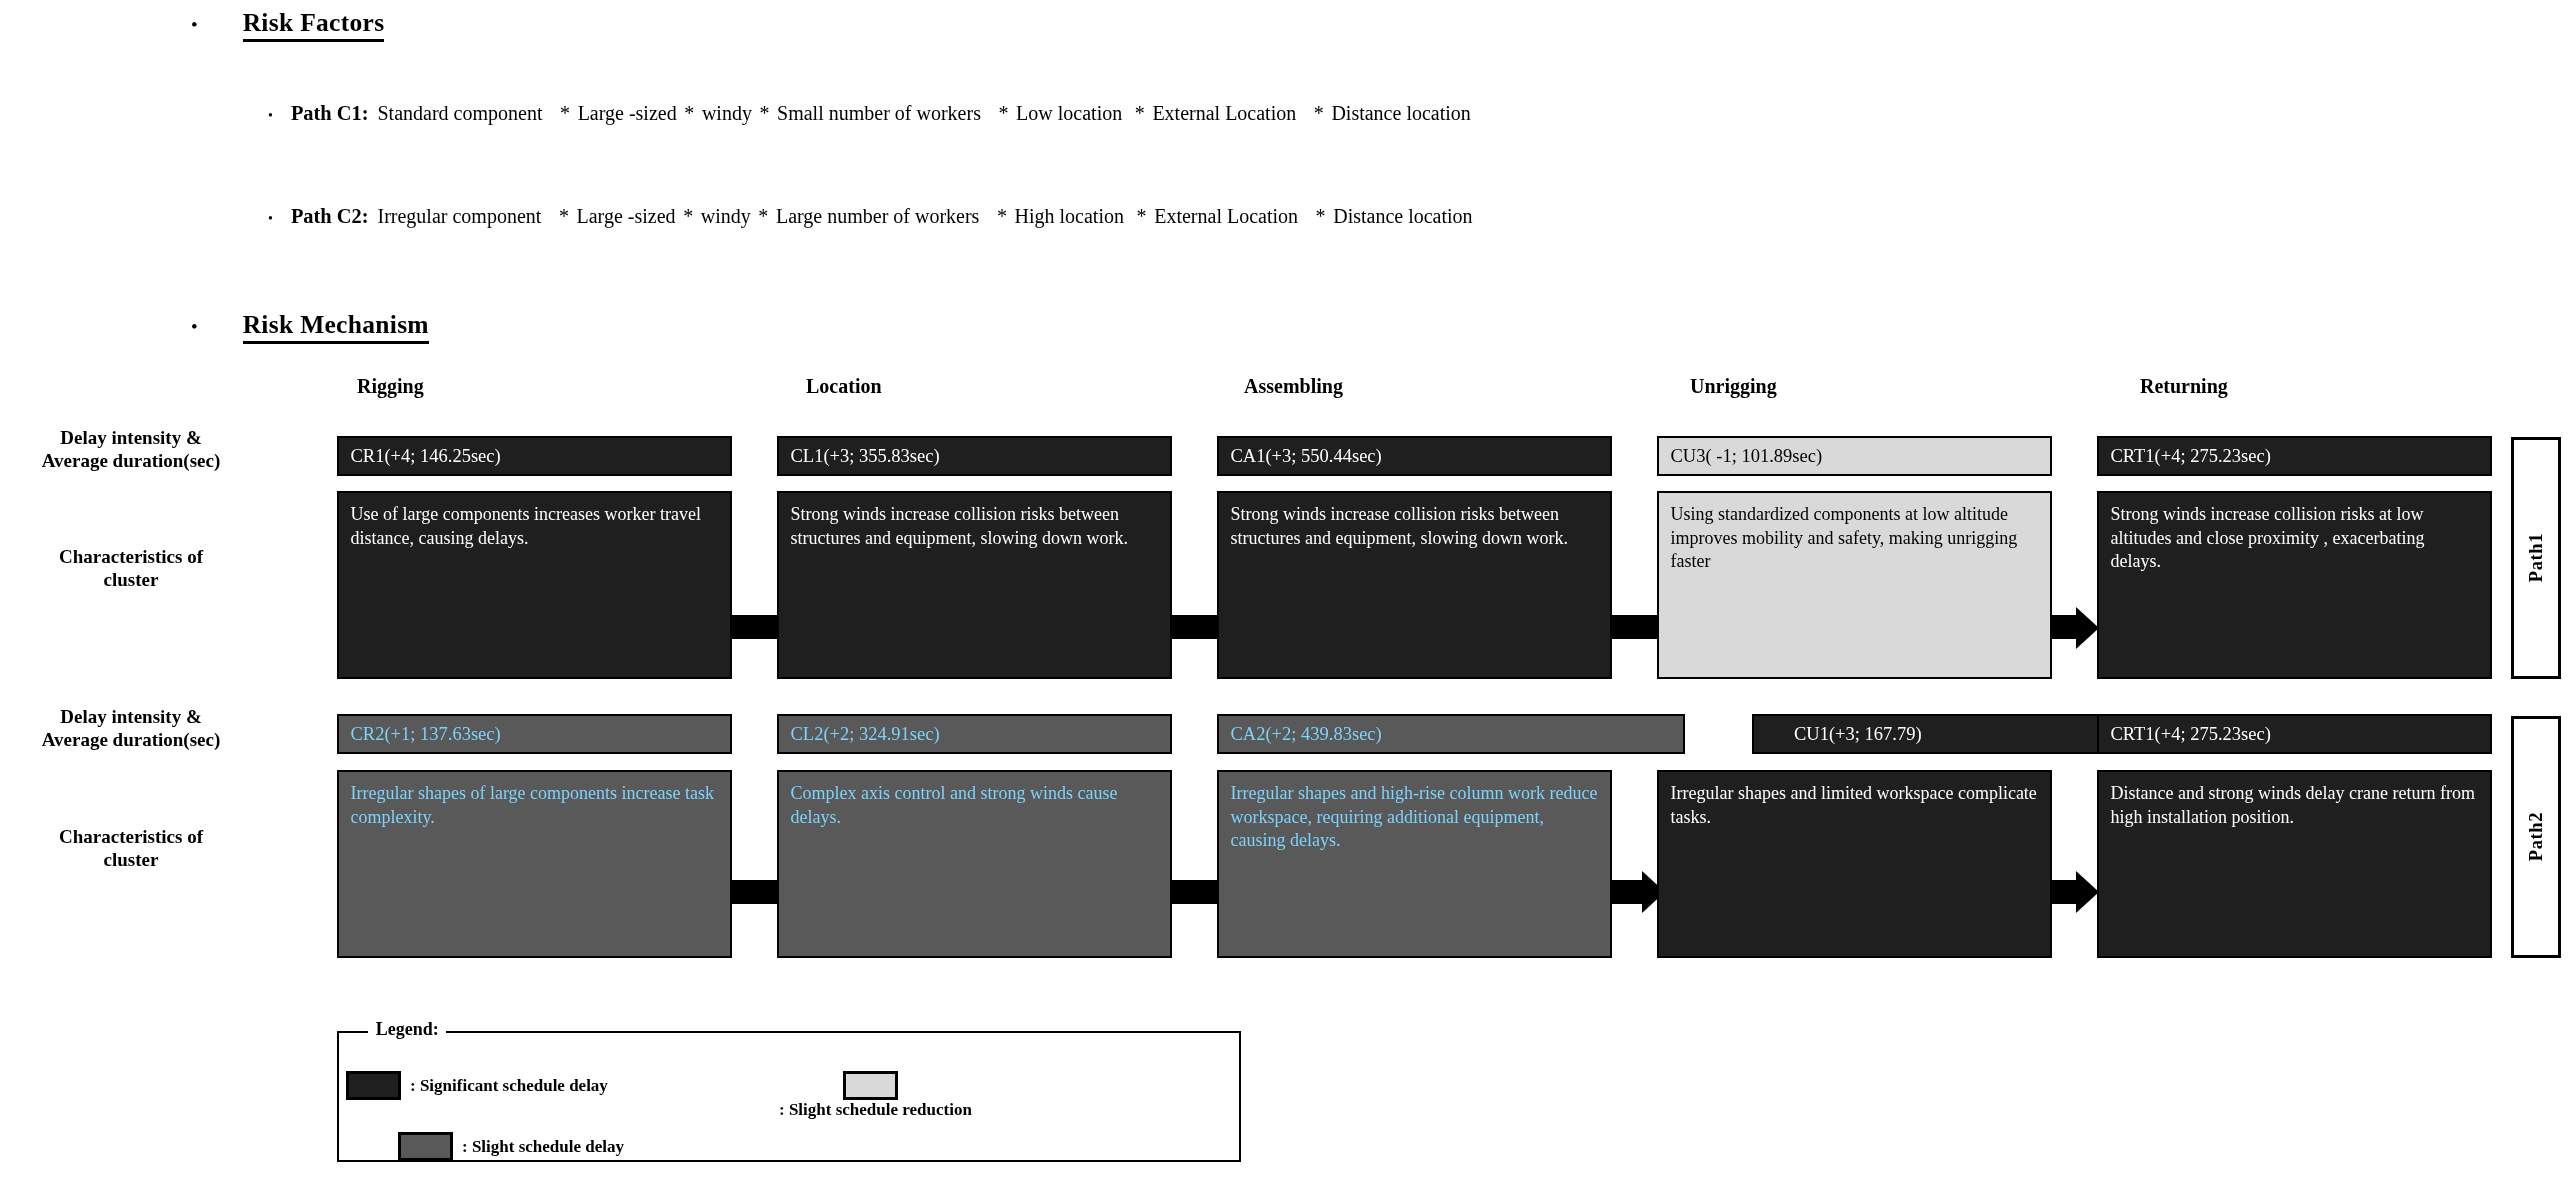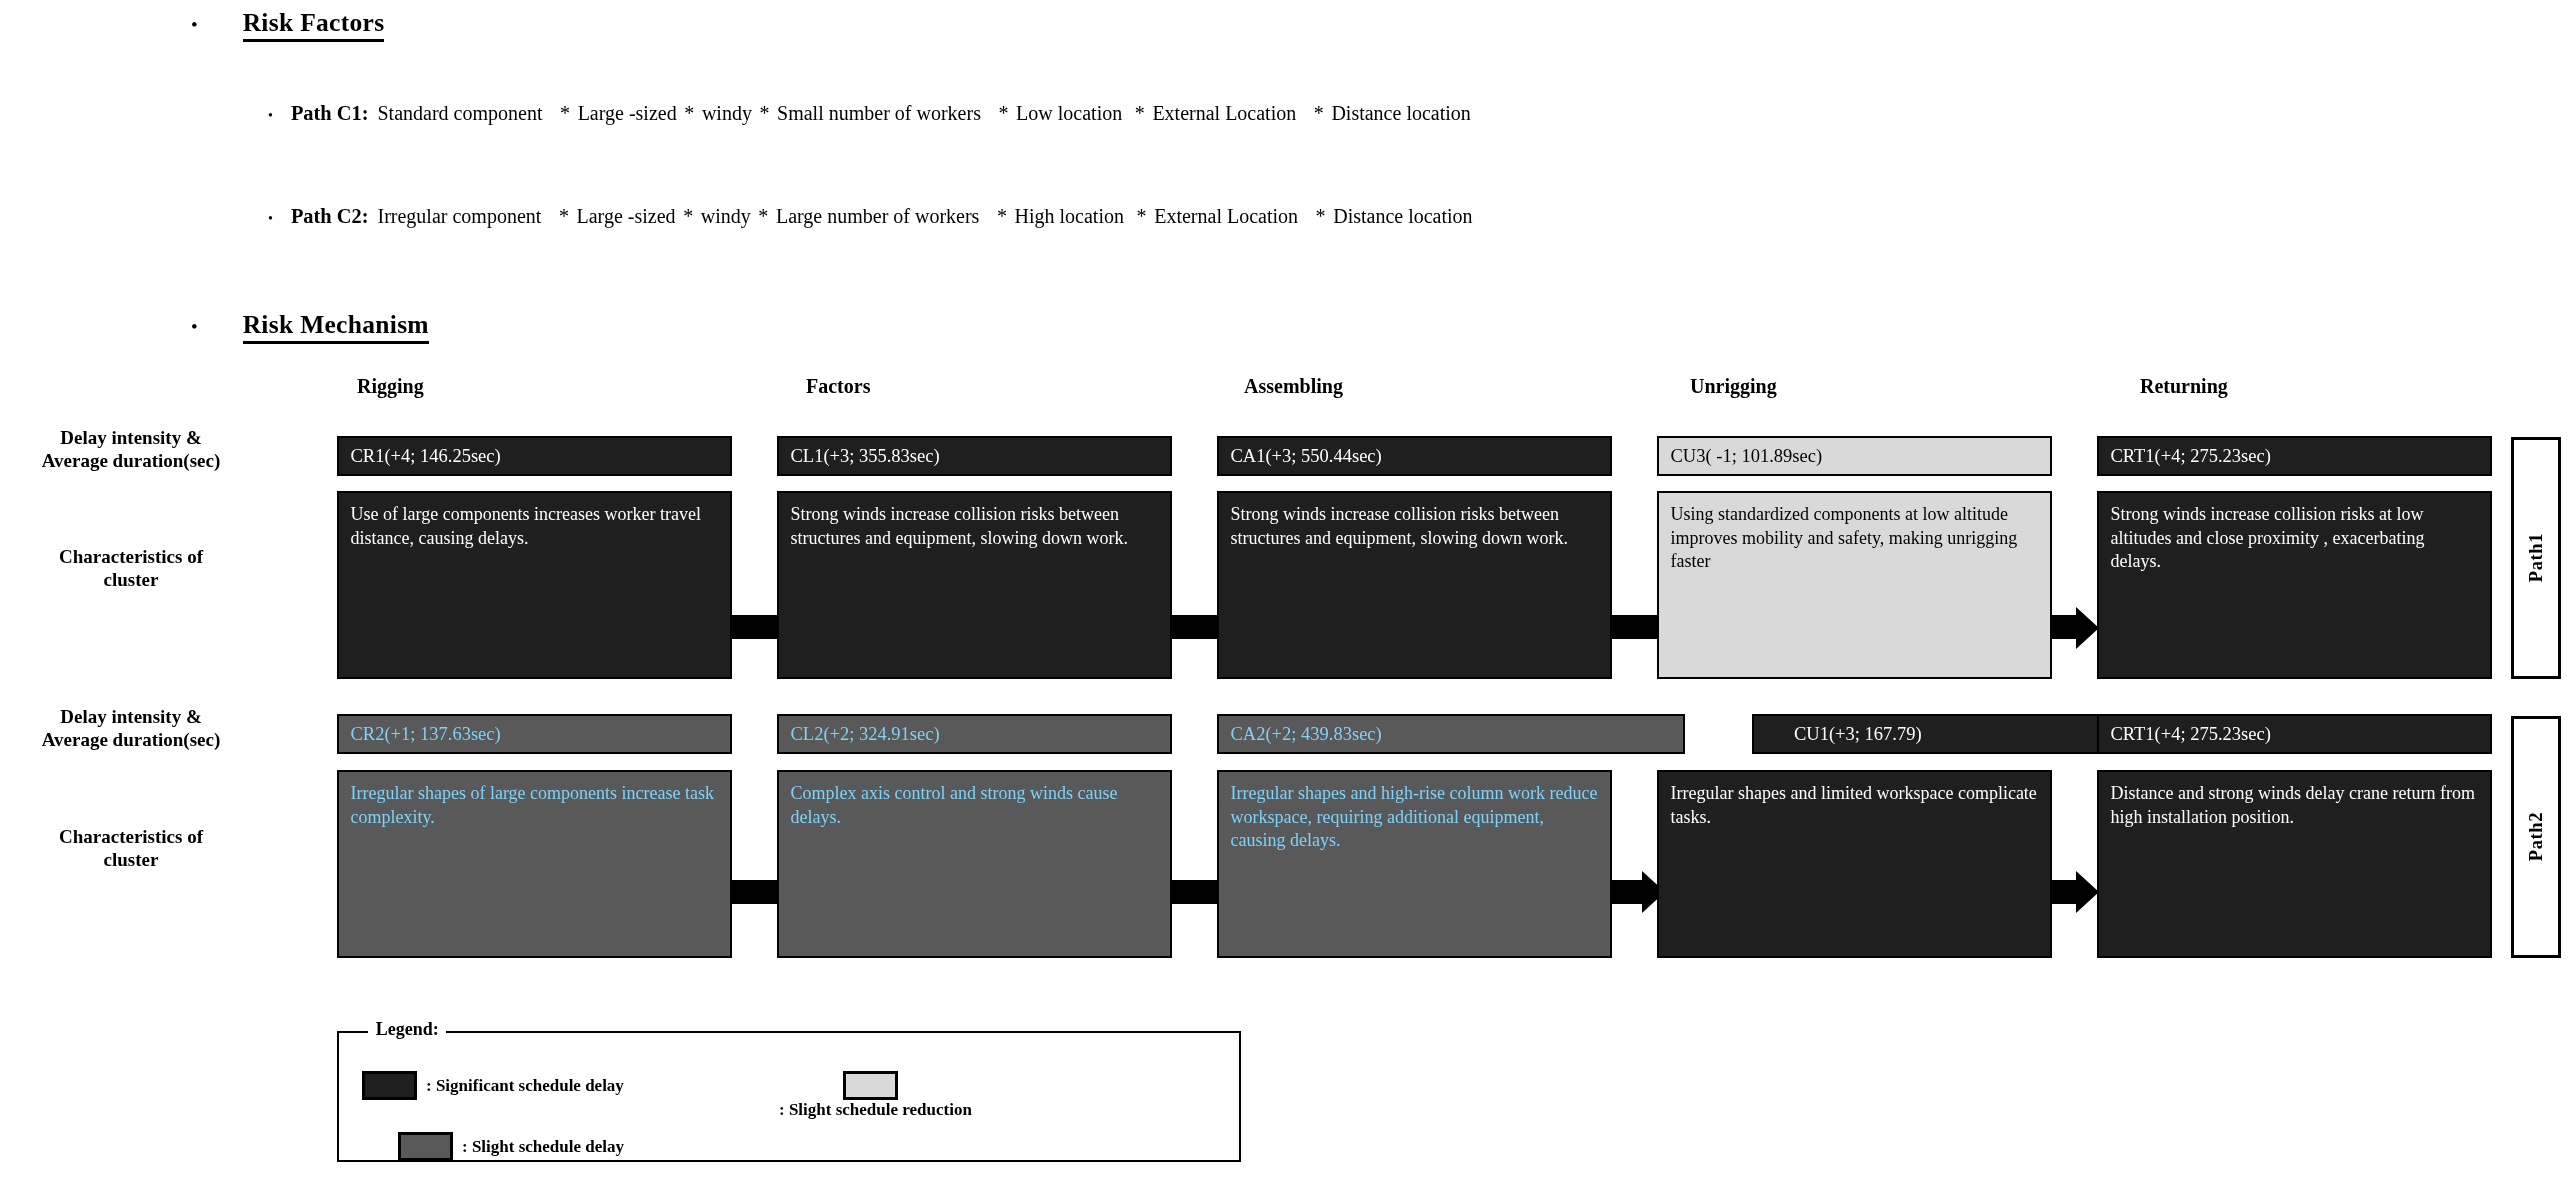--- a/index.html
+++ b/index.html
@@ -160,21 +160,21 @@
     <span>Distance location</span>
   </span>
 </div>
 
 <div id="risk-mech-heading">
   <span class="big-bullet">•</span>
   <span class="section-title">Risk Mechanism</span>
 </div>
 
 <div class="col-header" style="left:357px;">Rigging</div>
-<div class="col-header" style="left:806px;">Factors</div>
+<div class="col-header" style="left:806px;">Location</div>
 <div class="col-header" style="left:1244px;">Assembling</div>
 <div class="col-header" style="left:1690px;">Unrigging</div>
 <div class="col-header" style="left:2140px;">Returning</div>
 
 <div class="row-label" style="top:426px;">
   <div>Delay intensity &amp;</div>
   <div>Average duration(sec)</div>
 </div>
 <div class="row-label" style="top:545px;">
   <div>Characteristics of</div>
@@ -237,21 +237,21 @@
 <div class="code-box tone-dark" style="left:2097px; top:714px; width:395px; height:40px;">CRT1(+4; 275.23sec)</div>
 <div class="desc-box tone-dark" style="left:2097px; top:770px; width:395px; height:188px;">Distance and strong winds delay crane return from high installation position.</div>
 
 <div class="path-box" style="left:2511px; top:716px; width:50px; height:242px;">
   <span>Path2</span>
 </div>
 
 <div id="legend">
   <div id="legend-title">Legend:</div>
 
-  <div class="legend-item" style="left:23px; top:38px;">
+  <div class="legend-item" style="left:7px; top:38px;">
     <span class="legend-swatch tone-dark"></span>
     <span class="legend-text">: Significant schedule delay</span>
   </div>
 
   <div class="legend-item" style="left:440px; top:38px;flex-direction:column;">
     <span class="legend-swatch tone-light"></span>
     <span class="legend-text">: Slight schedule reduction</span>
   </div>
 
   <div class="legend-item" style="left:23px; top:99px;padding-left:36px;">

